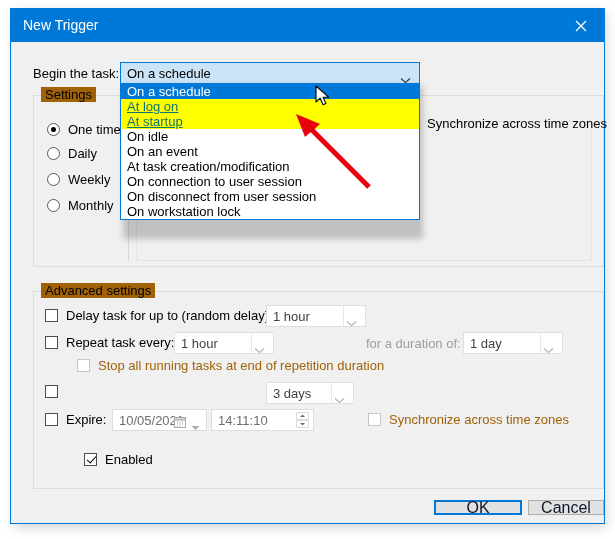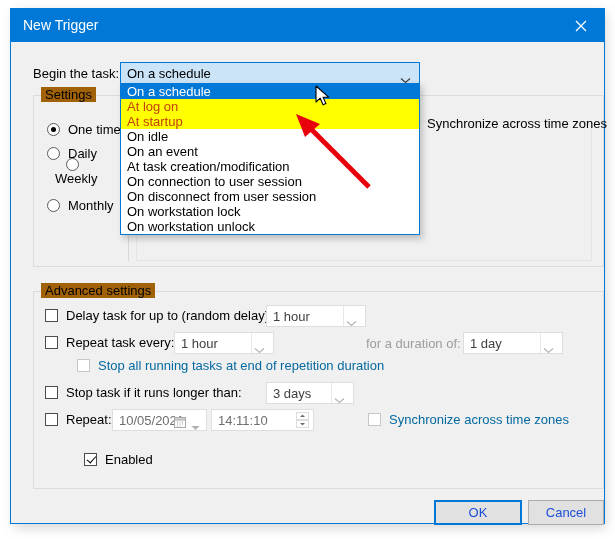--- a/index.html
+++ b/index.html
@@ -125,21 +125,22 @@
     color: #000000;
     white-space: nowrap;
     cursor: default;
   }
   .dd-item.selected {
     background: #0078d7;
     color: #ffffff;
   }
   .dd-item.highlight {
     background: #ffff00;
-    color: #c2410c;
+    color: #0f766e;
+    text-decoration: underline;
   }
 
   
   .groupbox {
     position: absolute;
     border: 1px solid #dcdcdc;
     box-sizing: border-box;
     background: transparent;
   }
   .group-title {
@@ -232,21 +233,21 @@
     border: solid #000000;
     border-width: 0 1.6px 1.6px 0;
     transform: rotate(42deg);
   }
   .cb-label {
     margin-left: 8px;
     font-size: 13px;
     color: #000000;
     white-space: nowrap;
   }
-  .cb-row.disabled .cb-label { color: #0369a1; }
+  .cb-row.disabled .cb-label { color: #a16207; }
 
   
   .combo-dis {
     position: absolute;
     background: #ffffff;
     border: 1px solid #dedede;
     box-sizing: border-box;
     height: 22px;
   }
   .combo-dis .cv {
@@ -289,26 +290,26 @@
     width: 15px; height: 16px;
     display: flex;
     flex-direction: column;
     justify-content: space-between;
     align-items: center;
   }
 
   
   .btn {
     position: absolute;
-    height: 25px;
+    height: 15px;
     background: #e1e1e1;
     border: 1px solid #adadad;
     box-sizing: border-box;
-    font-size: 13px;
-    color: #1d4ed8;
+    font-size: 16px;
+    color: #0f172a;
     display: flex;
     align-items: center;
     justify-content: center;
     cursor: default;
   }
   #ok-button {
     left: 423px; top: 491px; width: 88px;
     border: 2px solid #0078d7;
     background: #e1e1e1;
   }
@@ -367,21 +368,21 @@
   <div id="settings-inner"></div>
 
   <div class="radio-row checked" style="top:113px;">
     <span class="radio-mark"></span>
     <span class="radio-label">One time</span>
   </div>
   <div class="radio-row" style="top:137px;">
     <span class="radio-mark"></span>
     <span class="radio-label">Daily</span>
   </div>
-  <div class="radio-row" style="top:149px;flex-direction:column;">
+  <div class="radio-row" style="top:163px;">
     <span class="radio-mark"></span>
     <span class="radio-label">Weekly</span>
   </div>
   <div class="radio-row" style="top:189px;">
     <span class="radio-mark"></span>
     <span class="radio-label">Monthly</span>
   </div>
 
   <div class="cb-row" style="left:395px; top:107px;">
     <span class="cb-mark"></span>
@@ -429,35 +430,34 @@
     </span>
   </div>
 
   <div class="cb-row disabled" style="left:66px; top:349px;">
     <span class="cb-mark"></span>
     <span class="cb-label">Stop all running tasks at end of repetition duration</span>
   </div>
 
   <div class="cb-row" style="left:34px; top:376px;">
     <span class="cb-mark"></span>
-    <span class="cb-label">Stop task if it runs longer than:</span>
   </div>
   <div class="combo-dis" style="left:255px; top:373px; width:88px;">
     <span class="cv">3 days</span>
     <span class="combo-sep" style="right:21px;"></span>
     <span class="ca">
       <svg width="11" height="7" viewBox="0 0 11 7">
         <path d="M1 1.5 L5.5 5.5 L10 1.5" stroke="#b3b3b3" stroke-width="1.1" fill="none"></path>
       </svg>
     </span>
   </div>
 
   <div class="cb-row" style="left:34px; top:403px;">
     <span class="cb-mark"></span>
-    <span class="cb-label">Repeat:</span>
+    <span class="cb-label">Expire:</span>
   </div>
   <div class="field-dis" style="left:101px; top:400px; width:95px;">
     <span class="fv">10/05/2021</span>
     <span style="position:absolute; right:20px; top:4px;">
       <svg width="12" height="12" viewBox="0 0 12 12">
         <rect x="0.5" y="1.5" width="11" height="10" fill="#ffffff" stroke="#a8a8a8"></rect>
         <rect x="0.5" y="1.5" width="11" height="2.5" fill="#d4d4d4" stroke="#a8a8a8"></rect>
         <path d="M3 6 H4 M5.5 6 H6.5 M8 6 H9 M3 8 H4 M5.5 8 H6.5 M8 8 H9 M3 10 H4 M5.5 10 H6.5" stroke="#9a9a9a" stroke-width="1"></path>
       </svg>
     </span>
@@ -498,21 +498,20 @@
   <div id="dropdown-list">
       <div class="dd-item selected">On a schedule</div>
       <div class="dd-item highlight">At log on</div>
       <div class="dd-item highlight">At startup</div>
       <div class="dd-item">On idle</div>
       <div class="dd-item">On an event</div>
       <div class="dd-item">At task creation/modification</div>
       <div class="dd-item">On connection to user session</div>
       <div class="dd-item">On disconnect from user session</div>
       <div class="dd-item">On workstation lock</div>
-      <div class="dd-item">On workstation unlock</div>
     </div>
 
   <svg id="annotation-arrow" viewBox="0 0 100 90">
     <line x1="83" y1="78" x2="22" y2="17" stroke="#e8000d" stroke-width="5"></line>
     <path d="M10 5 L34 15 L19 28 Z" fill="#e8000d"></path>
   </svg>
 
   <svg id="mouse-cursor" viewBox="0 0 18 24">
     <path d="M1 1 L1 17 L5.2 13.2 L8.1 19.8 L10.9 18.6 L8.1 12.2 L13.6 12.2 Z" fill="#ffffff" stroke="#000000" stroke-width="1.1" stroke-linejoin="round"></path>
   </svg>

